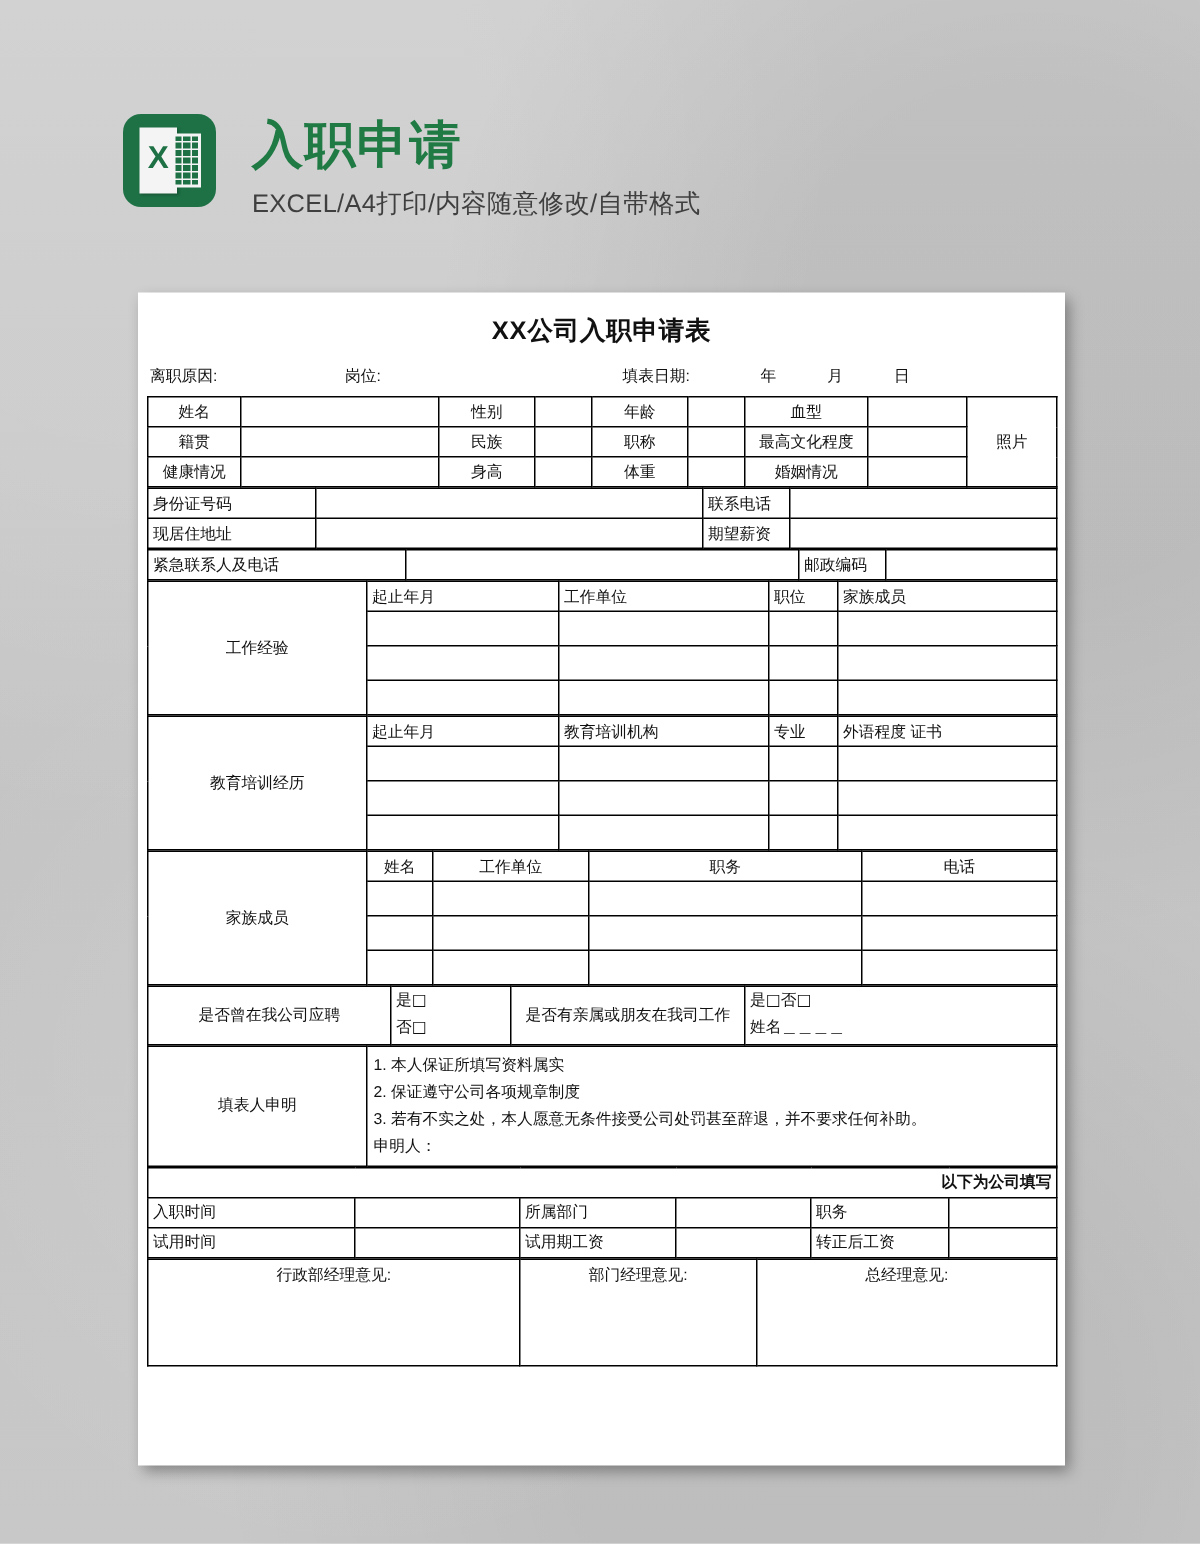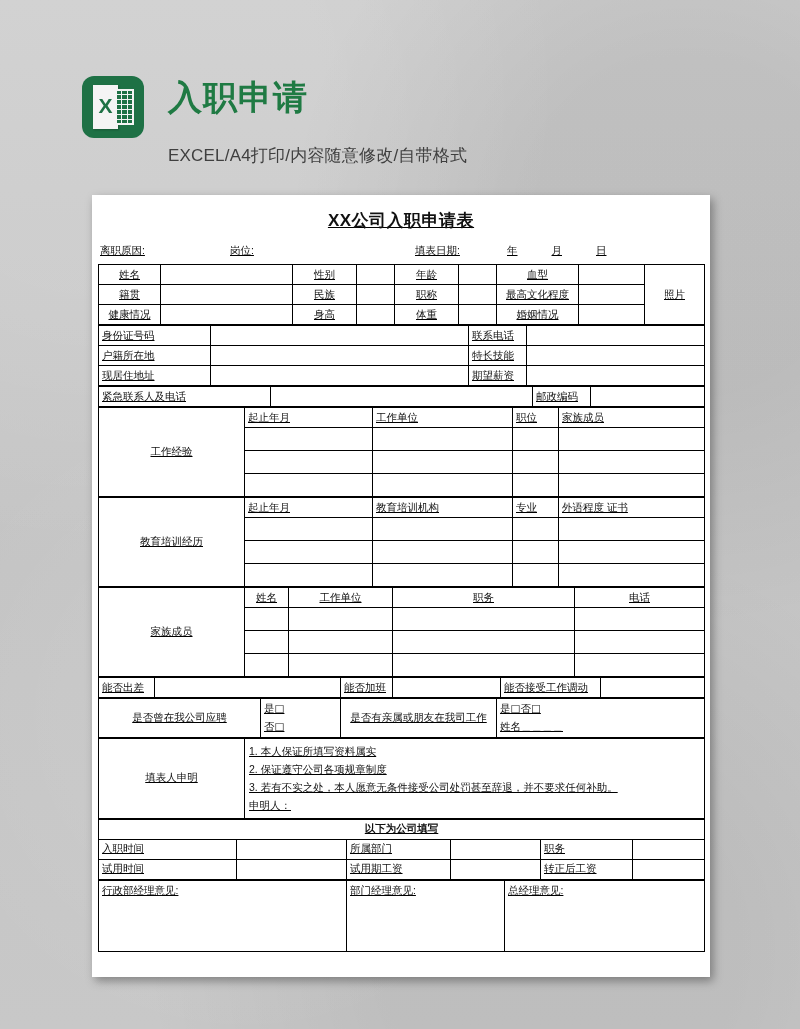--- a/index.html
+++ b/index.html
@@ -40,30 +40,30 @@
     display:grid;grid-template-columns:repeat(3,1fr);grid-template-rows:repeat(7,1fr);gap:1.2px;
     padding:1.5px;box-sizing:border-box;
   }
   .xls-icon .grid i{background:#1e7145;display:block;}
   .title-wrap{margin-left:24px;}
   .doc-title{
     font-size:34px;font-weight:bold;color:#1f7a43;line-height:1;
     margin:4px 0 0 0;letter-spacing:1px;
   }
   .doc-sub{
-    font-size:17px;color:#3f3f3f;margin-top:30px;letter-spacing:.2px;
+    font-size:17px;color:#3f3f3f;margin-top:10px;letter-spacing:.2px;
   }
 
   
   .sheet{
     position:absolute;left:92px;top:195px;width:618px;height:782px;
     background:#fff;box-shadow:3px 4px 9px rgba(0,0,0,.35);
     box-sizing:border-box;padding:0;
   }
-  .sheet-inner{padding:0 6px;text-decoration:underline;}
+  .sheet-inner{padding:0 6px;}
   .form-title{
     text-align:center;font-size:17px;font-weight:bold;color:#111;
     padding:14px 0 12px 0;letter-spacing:.5px;
   }
   .topline{
     display:flex;align-items:center;font-size:10.5px;color:#111;
     padding:0 0 6px 2px;
   }
   .topline .f1{width:130px;}
   .topline .f2{width:185px;}
@@ -71,23 +71,23 @@
   .topline .ymd{display:flex;gap:34px;padding-left:22px;}
 
   table{border-collapse:collapse;width:100%;table-layout:fixed;font-size:10.5px;color:#111;}
   td{border:1px solid #000;padding:1px 3px;height:17px;vertical-align:middle;}
   .c{text-align:center;}
   .l{text-align:left;}
   .blank{background:#fff;}
   .tall{height:20px;}
   .decl{line-height:1.55;padding:3px 4px;}
   .decl div{padding:1px 0;}
-  .bold-c{font-weight:bold;text-align:center;}
+  .bold-c{font-weight:bold;text-align:right;}
   .cb{font-family:"DejaVu Sans",sans-serif;}
-  .opinion{height:66px;vertical-align:top;padding-top:3px;}
+  .opinion{height:66px;vertical-align:top;padding-top:3px;text-align:center;}
   .sig-row{line-height:1.7;}
   .nowrap{white-space:nowrap;}
 </style>
 </head>
 <body>
 
 <div class="bg-noise"></div>
 
 <div class="header">
   <div class="xls-icon">
@@ -193,26 +193,20 @@
           <col style="width:178px">
     </colgroup>
     <tbody>
           <tr>
       <td class="l">身份证号码</td>
       <td class="blank"></td>
       <td class="l">联系电话</td>
       <td class="blank"></td>
     </tr>
     <tr>
-      <td class="l">户籍所在地</td>
-      <td class="blank"></td>
-      <td class="l">特长技能</td>
-      <td class="blank"></td>
-    </tr>
-    <tr>
       <td class="l">现居住地址</td>
       <td class="blank"></td>
       <td class="l">期望薪资</td>
       <td class="blank"></td>
     </tr>
   </tbody>
       </table>
 
   <table>
     <colgroup>
@@ -336,40 +330,20 @@
     <tr>
       <td class="blank tall"></td>
       <td class="blank tall"></td>
       <td class="blank tall"></td>
       <td class="blank tall"></td>
     </tr>
   </tbody>
       </table>
 
 
-  <table>
-    <colgroup>
-      <col style="width:56px">
-          <col style="width:186px">
-      <col style="width:52px">
-          <col style="width:108px">
-      <col style="width:100px">
-          <col style="width:104px">
-    </colgroup>
-    <tbody>
-          <tr>
-      <td class="l">能否出差</td>
-      <td class="blank"></td>
-      <td class="l">能否加班</td>
-      <td class="blank"></td>
-      <td class="l nowrap">能否接受工作调动</td>
-      <td class="blank"></td>
-    </tr>
-  </tbody>
-      </table>
 
   <table>
     <colgroup>
       <col style="width:162px">
           <col style="width:80px">
       <col style="width:156px">
           <col style="width:208px">
     </colgroup>
     <tbody>
           <tr>

